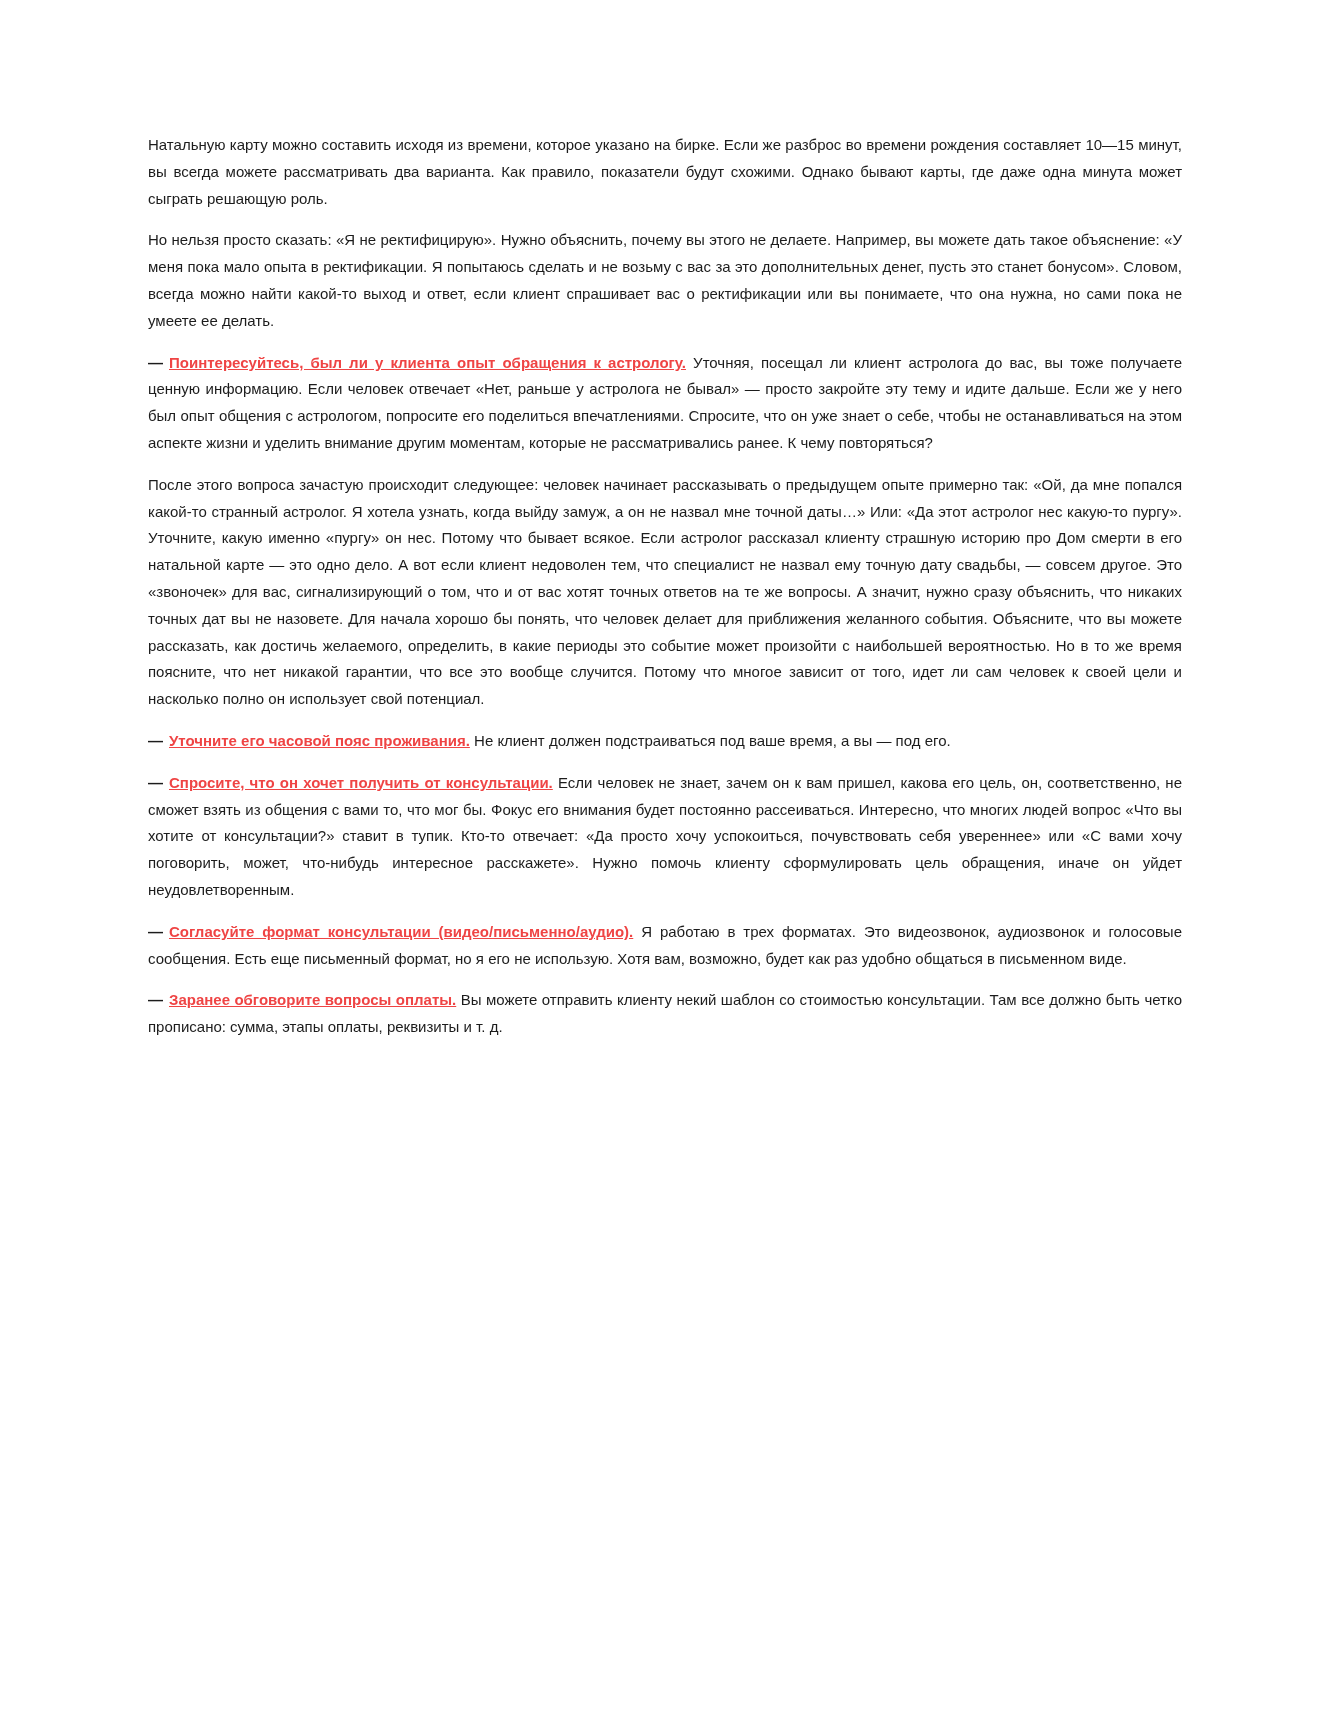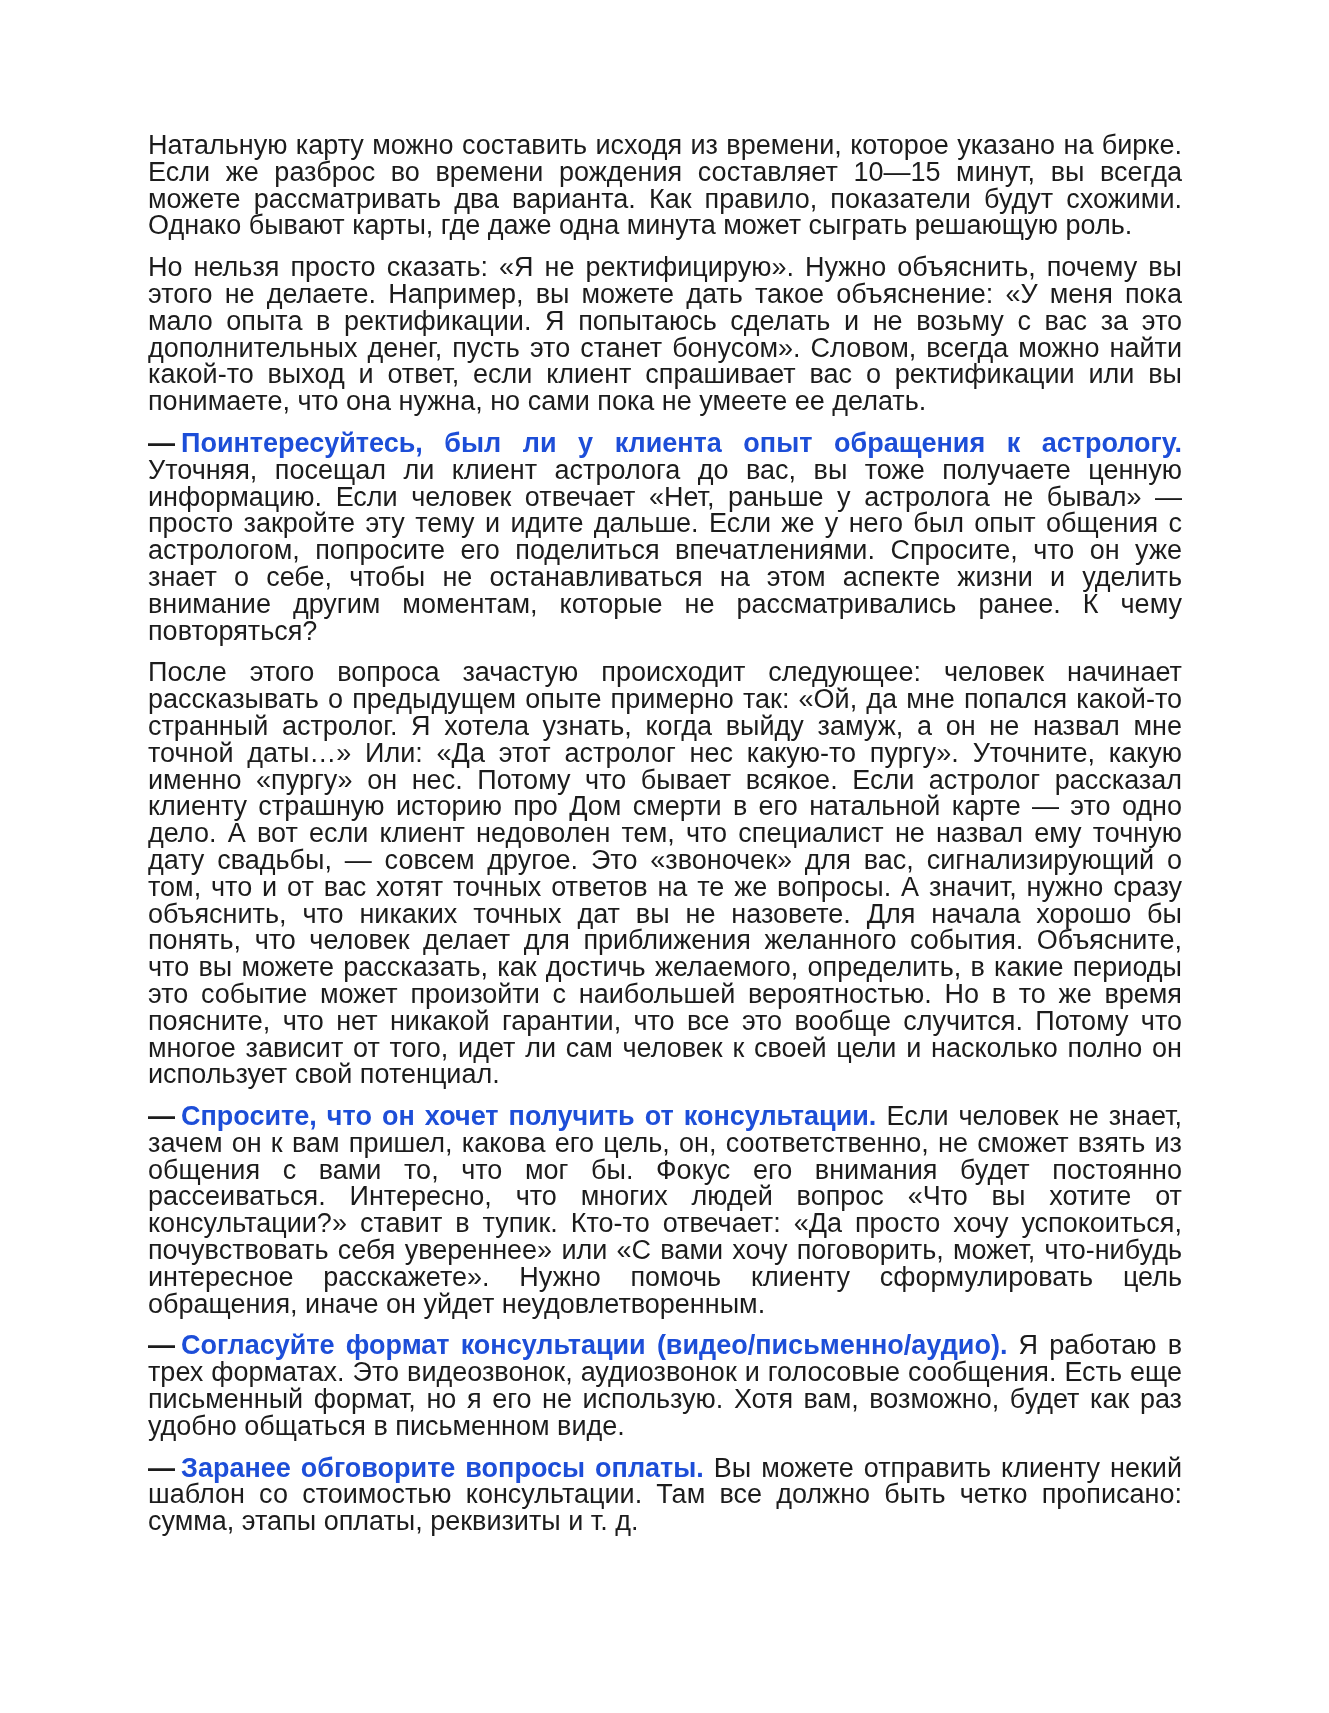--- a/index.html
+++ b/index.html
@@ -3,44 +3,47 @@
 <meta charset="utf-8">
 <style>
   html, body { margin: 0; padding: 0; background: #ffffff; }
   body { width: 1329px; height: 1713px; position: relative; overflow: hidden; }
   .page {
     position: absolute;
     left: 148px;
     top: 132px;
     width: 1034px;
     font-family: "Liberation Sans", sans-serif;
-    font-size: 27px;
+    font-size: 15px;
     line-height: 26.8px;
     color: #1c1c1c;
     text-align: justify;
     hyphens: manual;
   }
   .page p { margin: 0 0 15px 0; }
-  .page p.item .lead { font-weight: bold; color: #1d4ed8; }
+  .page p.item .lead { font-weight: bold; color: #ef4444; text-decoration: underline; }
   .page p.item .dash { font-weight: bold; margin-right: 6px; }
 </style>
 </head>
 <body>
 
 <div class="page">
   <p>Натальную карту можно составить исходя из времени, которое указано на бирке. Если же разброс во времени рождения составляет 10—15 минут, вы всегда можете рассматривать два варианта. Как правило, показатели будут схожими. Однако бывают карты, где даже одна минута может сыграть решающую роль.</p>
 
   <p>Но нельзя просто сказать: «Я не ректифицирую». Нужно объяснить, почему вы этого не де­лаете. Например, вы можете дать такое объяснение: «У меня пока мало опыта в ректифика­ции. Я попытаюсь сделать и не возьму с вас за это дополнительных денег, пусть это станет бонусом». Словом, всегда можно найти какой-то выход и ответ, если клиент спрашивает вас о ректификации или вы понимаете, что она нужна, но сами пока не умеете ее делать.</p>
 
   <p class="item">
     <span class="dash">—</span><span class="lead">Поинтересуйтесь, был ли у клиента опыт обращения к астрологу.</span><span> Уточняя, посещал ли клиент астролога до вас, вы тоже получаете ценную информацию. Если человек отвечает «Нет, раньше у астролога не бывал» — просто закройте эту тему и идите дальше. Если же у него был опыт общения с астрологом, попросите его поделиться впечатлениями. Спросите, что он уже знает о себе, чтобы не останавливаться на этом аспекте жизни и уделить внимание другим моментам, которые не рассматривались ранее. К чему повторяться?</span>
   </p>
 
   <p>После этого вопроса зачастую происходит следующее: человек начинает рассказывать о предыдущем опыте примерно так: «Ой, да мне попался какой-то странный астролог. Я хо­тела узнать, когда выйду замуж, а он не назвал мне точной даты…» Или: «Да этот астролог нес какую-то пургу». Уточните, какую именно «пургу» он нес. Потому что бывает всякое. Если астролог рассказал клиенту страшную историю про Дом смерти в его натальной кар­те — это одно дело. А вот если клиент недоволен тем, что специалист не назвал ему точную дату свадьбы, — совсем другое. Это «звоночек» для вас, сигнализирующий о том, что и от вас хотят точных ответов на те же вопросы. А значит, нужно сразу объяснить, что никаких точных дат вы не назовете. Для начала хорошо бы понять, что человек делает для прибли­жения желанного события. Объясните, что вы можете рассказать, как достичь желаемого, определить, в какие периоды это событие может произойти с наибольшей вероятностью. Но в то же время поясните, что нет никакой гарантии, что все это вообще случится. Потому что многое зависит от того, идет ли сам человек к своей цели и насколько полно он использует свой потенциал.</p>
 
+  <p class="item">
+    <span class="dash">—</span><span class="lead">Уточните его часовой пояс проживания.</span><span> Не клиент должен подстраиваться под ваше время, а вы — под его.</span>
+  </p>
 
   <p class="item">
     <span class="dash">—</span><span class="lead">Спросите, что он хочет получить от консультации.</span><span> Если человек не знает, зачем он к вам пришел, какова его цель, он, соответственно, не сможет взять из общения с вами то, что мог бы. Фокус его внимания будет постоянно рассеиваться. Интересно, что многих людей вопрос «Что вы хотите от консультации?» ставит в тупик. Кто-то отвечает: «Да просто хочу успокоиться, почувствовать себя увереннее» или «С вами хочу поговорить, может, что-нибудь интересное расскажете». Нужно помочь клиенту сформулировать цель обращения, иначе он уйдет неудовлетворенным.</span>
   </p>
 
   <p class="item">
     <span class="dash">—</span><span class="lead">Согласуйте формат консультации (видео/письменно/аудио).</span><span> Я работаю в трех фор­матах. Это видеозвонок, аудиозвонок и голосовые сообщения. Есть еще письменный формат, но я его не использую. Хотя вам, возможно, будет как раз удобно общаться в письменном виде.</span>
   </p>
 
   <p class="item">

